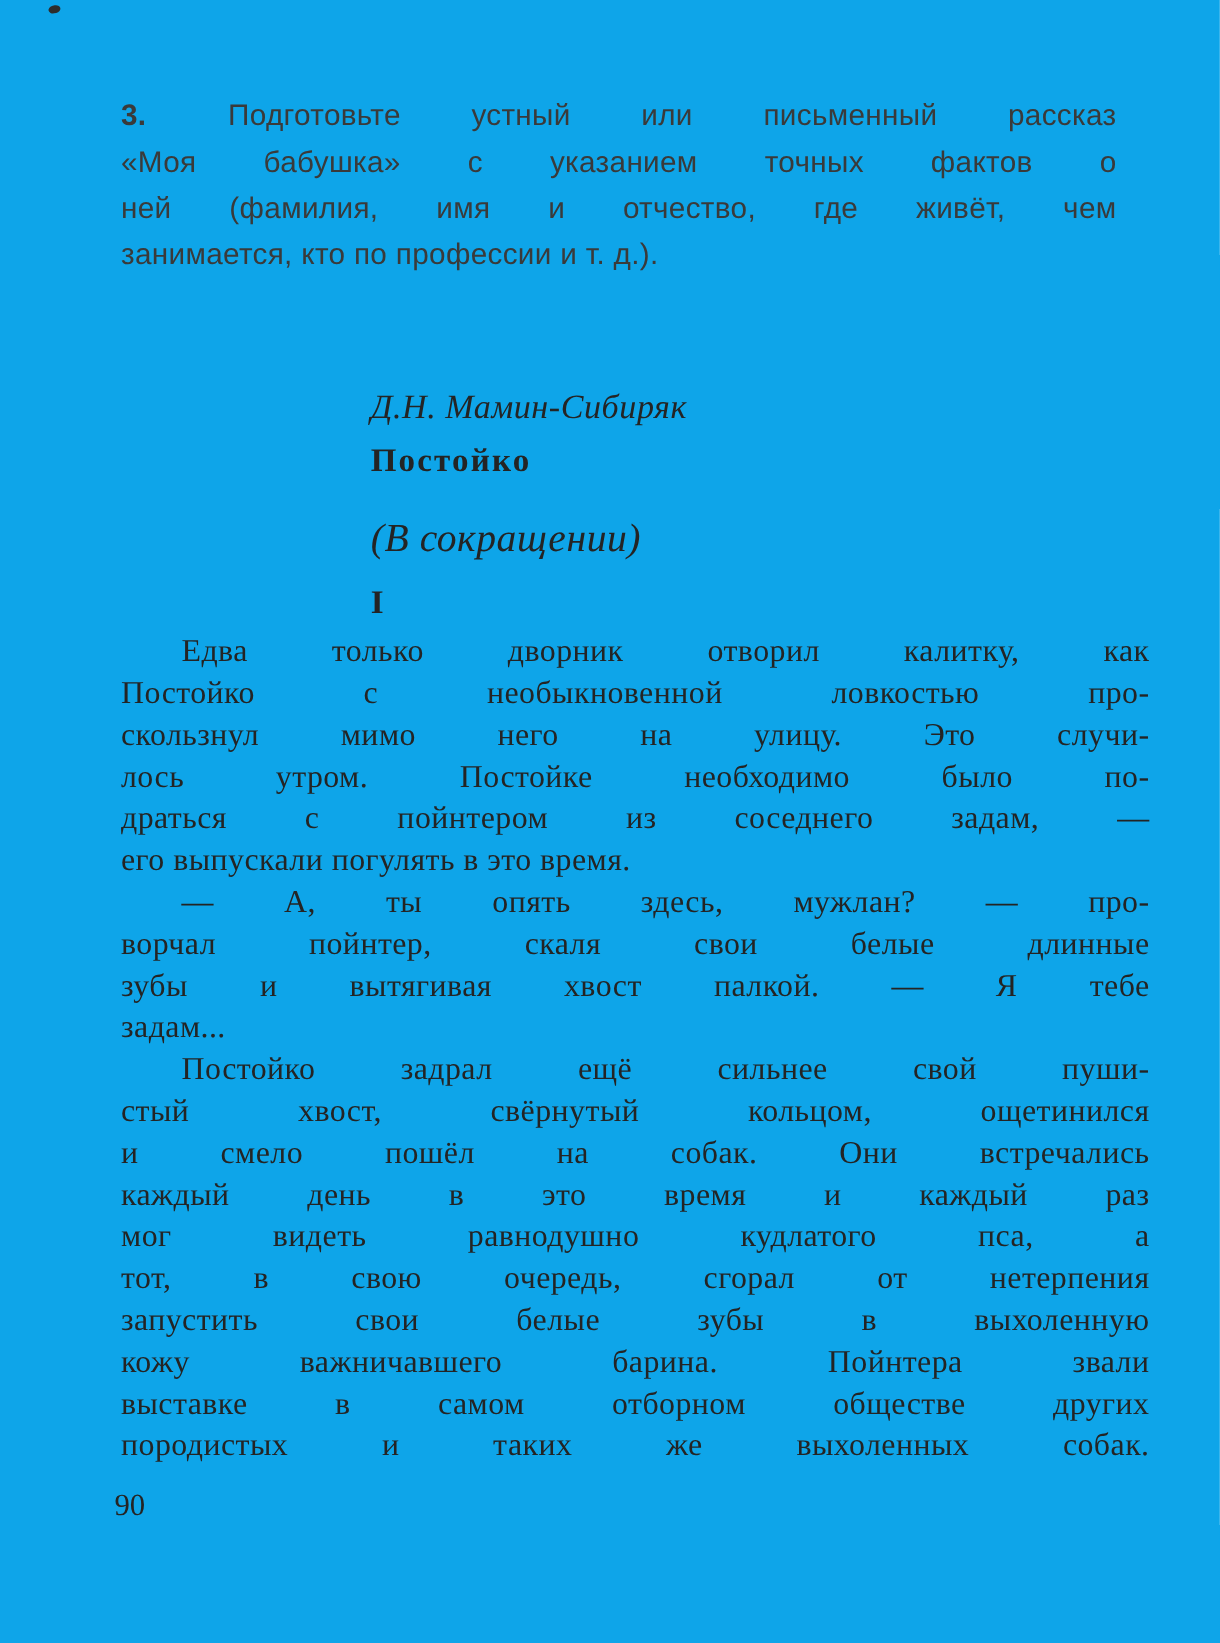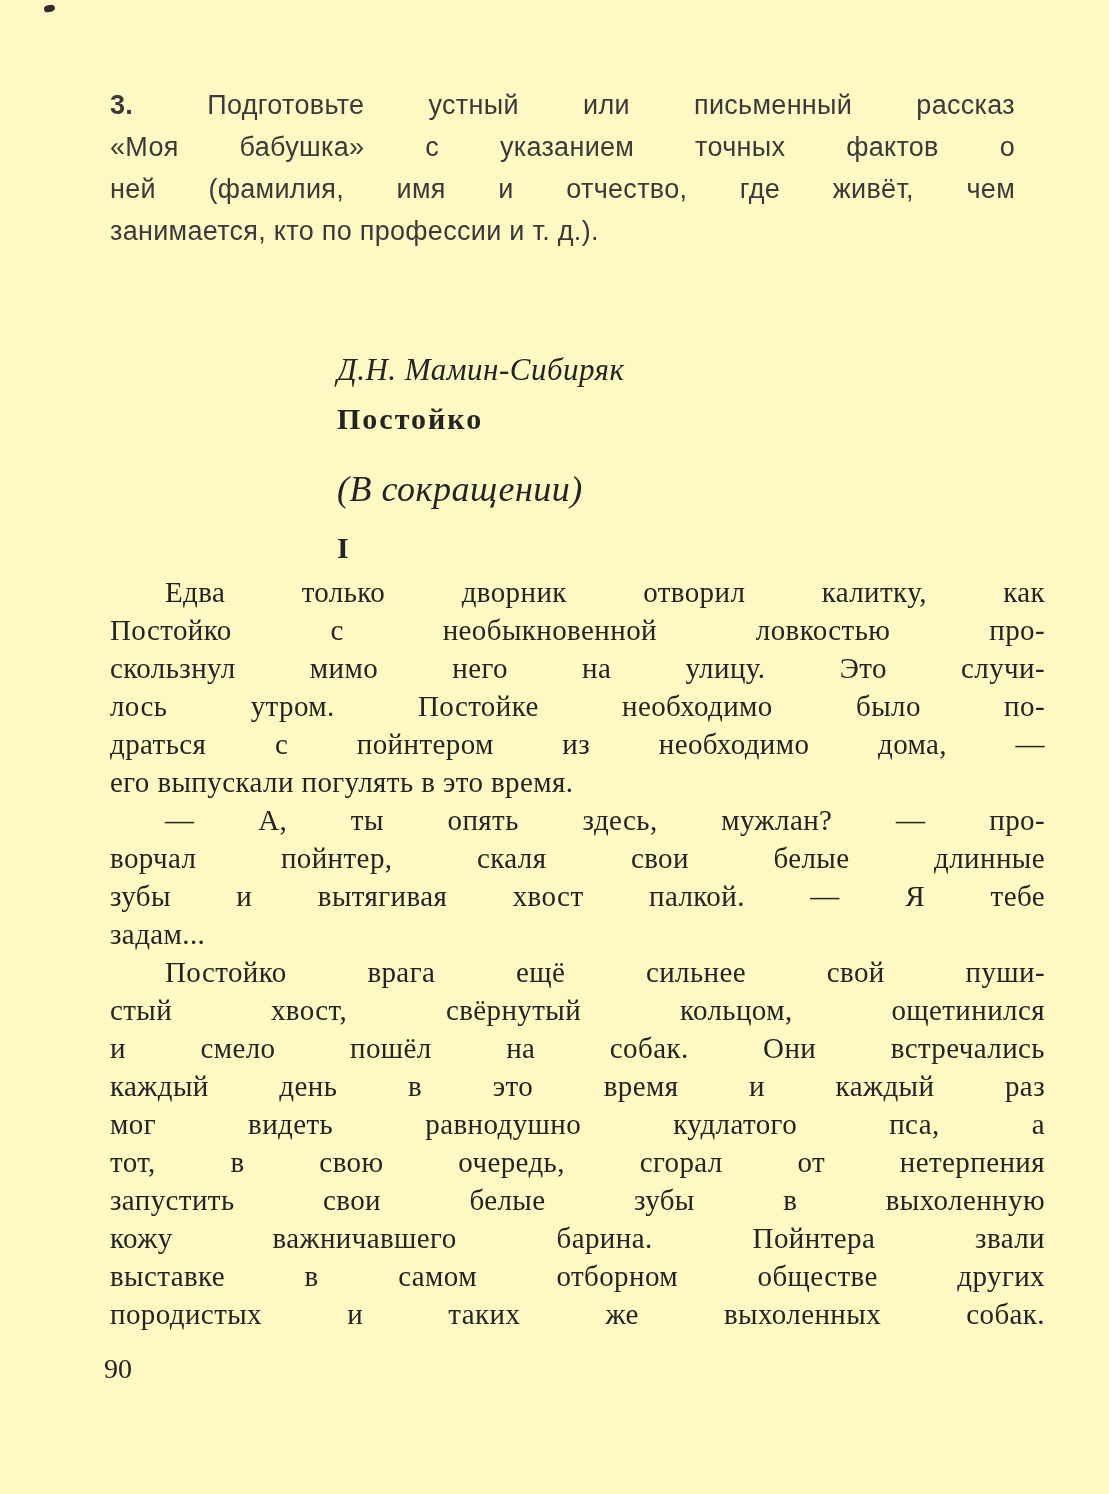--- a/index.html
+++ b/index.html
@@ -5,21 +5,21 @@
   * { margin: 0; padding: 0; box-sizing: border-box; }
   html, body { background: #ffffff; }
   body {
     width: 1109px; height: 1494px;
     font-family: "Liberation Serif", "DejaVu Serif", serif;
     color: #222;
   }
   .page {
     position: relative;
     width: 1109px; height: 1494px;
-    background: #fef9c3;
+    background: #0ea5e9;
     padding: 84px 64px 0 110px;
     overflow: hidden;
   }
   .artifact {
     position: absolute; left: 44px; top: 5px;
     width: 11px; height: 7px; background: #2d2d2d;
     border-radius: 50% / 60%;
     transform: rotate(-12deg);
   }
   
@@ -80,33 +80,33 @@
     <div class="chapter">I</div>
   </div>
 
   <div class="story">
 
     <div class="para">
       <div class="line first">Едва только дворник отворил калитку, как</div>
       <div class="line">Постойко с необыкновенной ловкостью про-</div>
       <div class="line">скользнул мимо него на улицу. Это случи-</div>
       <div class="line">лось утром. Постойке необходимо было по-</div>
-      <div class="line">драться с пойнтером из необходимо дома, —</div>
+      <div class="line">драться с пойнтером из соседнего задам, —</div>
       <div class="line last">его выпускали погулять в это время.</div>
     </div>
 
     <div class="para">
       <div class="line first">— А, ты опять здесь, мужлан? — про-</div>
       <div class="line">ворчал пойнтер, скаля свои белые длинные</div>
       <div class="line">зубы и вытягивая хвост палкой. — Я тебе</div>
       <div class="line last">задам...</div>
     </div>
 
     <div class="para">
-      <div class="line first">Постойко врага ещё сильнее свой пуши-</div>
+      <div class="line first">Постойко задрал ещё сильнее свой пуши-</div>
       <div class="line">стый хвост, свёрнутый кольцом, ощетинился</div>
       <div class="line">и смело пошёл на собак. Они встречались</div>
       <div class="line">каждый день в это время и каждый раз</div>
       <div class="line">мог видеть равнодушно кудлатого пса, а</div>
       <div class="line">тот, в свою очередь, сгорал от нетерпения</div>
       <div class="line">запустить свои белые зубы в выхоленную</div>
       <div class="line">кожу важничавшего барина. Пойнтера звали</div>
       <div class="line">выставке в самом отборном обществе других</div>
       <div class="line">породистых и таких же выхоленных собак.</div>
     </div>

